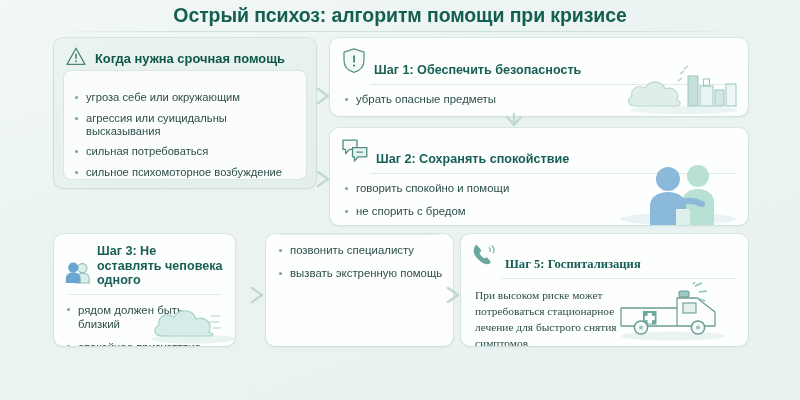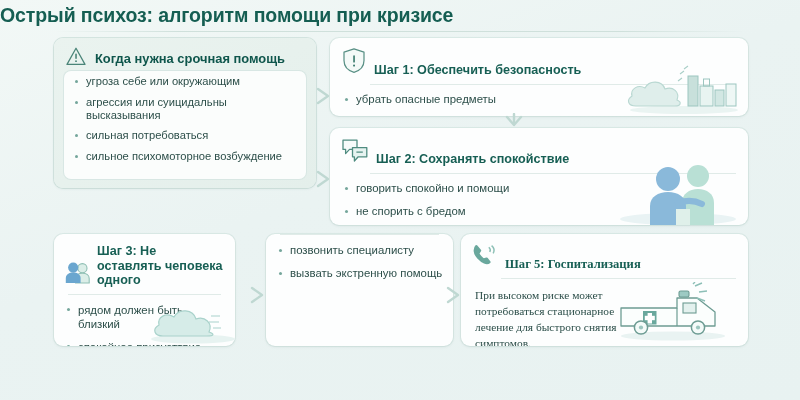--- a/index.html
+++ b/index.html
@@ -10,21 +10,21 @@
   body {
     font-family: "Liberation Sans", sans-serif;
     background: linear-gradient(160deg, #f2f8f6 0%, #eaf3f2 45%, #e8f2f1 100%);
     position: relative;
     color: #2f4f4a;
   }
 
   
   #title-bar {
     position: absolute; left: 0; top: 0; width: 800px; height: 30px;
-    display: flex; align-items: center; justify-content: flex-start;
+    display: flex; align-items: center; justify-content: center;
   }
   #page-title {
     font-size: 19.5px; font-weight: bold; color: #155e52;
     letter-spacing: -0.1px; white-space: nowrap;
   }
   #title-divider {
     position: absolute; left: 55px; top: 31px; width: 690px; height: 1px;
     background: linear-gradient(90deg, rgba(190,215,210,0) 0%, #cfe0db 18%, #cfe0db 82%, rgba(190,215,210,0) 100%);
   }
 
@@ -74,21 +74,21 @@
   #urgent-head {
     display: flex; align-items: center; gap: 8px;
     padding: 8px 10px 5px 11px;
   }
   #urgent-title { font-size: 12.9px; font-weight: bold; color: #0f564c; }
   #urgent-box {
     position: absolute; left: 10px; top: 33px; width: 242px; height: 108px;
     background: #fbfdfc; border-radius: 7px;
     box-shadow: 0 0 0 1px rgba(214,230,226,0.9);
   }
-  #urgent-box ul { list-style: none; padding: 4px 8px 0 22px; }
+  #urgent-box ul { list-style: none; padding: 20px 8px 0 22px; }
   #urgent-box li {
     position: relative; font-size: 11.2px; color: #2d4f4a;
     line-height: 13px; margin-bottom: 7.5px;
   }
   #urgent-box li::before {
     content: ""; position: absolute; left: -11px; top: 5px;
     width: 3.2px; height: 3.2px; border-radius: 50%; background: #74a69b;
   }
 
   

